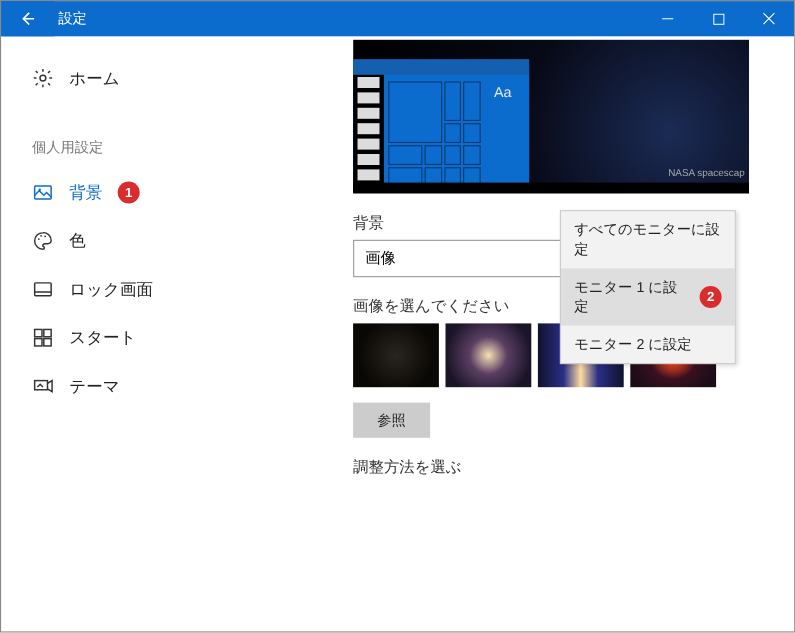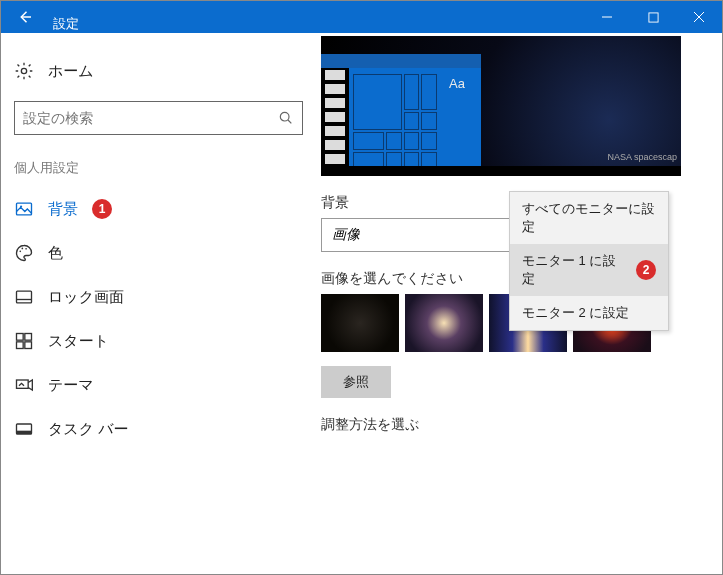--- a/index.html
+++ b/index.html
@@ -1,23 +1,23 @@
 <!DOCTYPE html>
 <html><head>
 <meta charset="utf-8">
 <style>
   * { box-sizing: border-box; margin: 0; padding: 0; font-family: "Yu Gothic UI", "Segoe UI", Meiryo, sans-serif; }
   body { width: 723px; height: 575px; background: #fff; overflow: hidden; position: relative; border: 1px solid #888; }
-  .titlebar { height: 32px; background: #0b6cce; color: #fff; display: flex; align-items: flex-end; }
+  .titlebar { height: 32px; background: #0b6cce; color: #fff; display: flex; align-items: center; }
   .titlebar .back { width: 48px; height: 32px; display:flex; align-items:center; justify-content:center; background:#0b6cce; }
   .titlebar .title { padding-left: 4px; font-size: 13px; flex: 1; }
   .titlebar .winbtn { width: 46px; height: 32px; display:flex; align-items:center; justify-content:center; }
   .titlebar svg { stroke:#fff; fill:none; }
   .content { display:flex; height: calc(100% - 32px); }
-  .sidebar { width: 320px; padding: 20px 10px 0 5px; }
+  .sidebar { width: 320px; padding: 20px 10px 0 20px; }
   .home-row { display:flex; align-items:center; gap:14px; padding: 8px 8px 20px 8px; }
   .home-row .icon { width:20px; height:20px; }
   .home-row .lbl { font-size:15px; color:#222; }
   .searchbox { display:flex; align-items:center; border:1px solid #666; height:34px; padding:0 8px; margin: 0 8px; }
   .searchbox input { flex:1; border:none; outline:none; font-size:14px; color:#666; background:transparent; }
   .section-title { color:#777; font-size:13px; padding: 24px 8px 10px 8px; }
   .nav-item { display:flex; align-items:center; gap:14px; padding:12px 8px; font-size:15px; color:#222; position:relative; }
   .nav-item.active { color:#0b6cce; }
   .nav-item .icon { width:20px; height:20px; display:flex; align-items:center; justify-content:center; }
   .badge { width:20px; height:20px; border-radius:50%; background:#d92c2c; color:#fff; font-size:12px; display:flex; align-items:center; justify-content:center; font-weight:bold; }
@@ -28,21 +28,21 @@
   .win .topbar { height:14px; background:#145fb0; display:flex; align-items:center; }
   .win .body { display:flex; height: calc(100% - 14px); }
   .win .left { width:28px; background:#000; display:flex; flex-direction:column; }
   .win .left div { height:10px; margin:2px 4px; background:#dcdcdc; border-radius:0; }
   .win .mid { flex:1; display:grid; grid-template-columns: 2fr 1fr 1fr 1fr; grid-template-rows: 2fr 1fr 1fr 1fr; gap:2px; padding:6px 4px 4px 4px; }
   .win .mid > div { border:1px solid #0a3a70; }
   .win .aa { width:40px; background:#0b6cce; color:#eaeaea; font-size:13px; padding:8px 0 0 8px; }
   .taskbar { position:absolute; bottom:0; left:0; right:0; height:10px; background:#000; }
   .preview-credit { position:absolute; right:4px; bottom:14px; color:#aaa; font-size:9px; }
   .label { font-size:14px; color:#333; margin: 18px 0 6px 0; }
-  .dropdown { width:280px; height:34px; border:1px solid #999; display:flex; align-items:center; padding:0 10px; justify-content:space-between; background:#fff; font-size:14px;font-style:italic; }
+  .dropdown { width:280px; height:34px; border:1px solid #999; display:flex; align-items:center; padding:0 10px; justify-content:space-between; background:#fff; font-size:14px; }
   .dropdown .chev svg { stroke:#555; }
   .thumbs { display:flex; gap:6px; margin-top:4px; }
   .thumb { width:78px; height:58px; background:#000; position:relative; overflow:hidden; }
   .t1 { background: radial-gradient(circle at 50% 50%, #2a2520 0%, #0a0804 70%); }
   .t2 { background: radial-gradient(circle at 50% 50%, #f7e0b5 0%, #5a3f63 35%, #1a1428 80%); }
   .t3 { background: linear-gradient(90deg, #10122c 0%, #2a2f88 30%, #ffdca0 50%, #2a2f88 70%, #10122c 100%); }
   .t4 { background: radial-gradient(circle at 50% 50%, #ffb060 0%, #d94020 18%, #3a1020 45%, #1a0d18 85%); }
   .browse-btn { margin-top:14px; width:70px; height:32px; background:#ccc; border:none; font-size:13px; color:#222; }
   .context-menu { position:absolute; left:508px; top:190px; width:160px; background:#f2f2f2; border:1px solid #ccc; box-shadow: 2px 2px 4px rgba(0,0,0,0.15); z-index:100; }
   .context-menu .mi { padding:8px 12px; font-size:13px; color:#222; display:flex; align-items:center; gap:8px; }
@@ -81,29 +81,20 @@
   <div class="sidebar">
     <div class="home-row">
       <span class="icon">
         <svg width="20" height="20" viewBox="0 0 24 24" fill="none" stroke="#333" stroke-width="1.6">
             <circle cx="12" cy="12" r="3.2"></circle>
             <path d="M12 2v3M12 19v3M4.2 4.2l2.1 2.1M17.7 17.7l2.1 2.1M2 12h3M19 12h3M4.2 19.8l2.1-2.1M17.7 6.3l2.1-2.1"></path>
           </svg>
       </span>
       <span class="lbl">ホーム</span>
     </div>
-    <div class="searchbox">
-      <input placeholder="設定の検索" style="">
-      <span>
-        <svg width="16" height="16" viewBox="0 0 24 24" fill="none" stroke="#666" stroke-width="1.8">
-            <circle cx="10" cy="10" r="6.5"></circle>
-            <path d="M20 20l-5-5"></path>
-          </svg>
-      </span>
-    </div>
     <div class="section-title">個人用設定</div>
 
     <div class="nav-item active">
       <span class="icon">
         <svg width="20" height="20" viewBox="0 0 24 24" fill="none" stroke="#0b6cce" stroke-width="1.6">
             <rect x="3" y="5" width="18" height="14" rx="1"></rect>
             <path d="M3 15l5-5 5 5 3-3 5 5"></path>
             <circle cx="8.5" cy="9" r="1.3" fill="#0b6cce" stroke="none"></circle>
           </svg>
       </span>
@@ -148,29 +139,20 @@
     <div class="nav-item">
       <span class="icon">
         <svg width="20" height="20" viewBox="0 0 24 24" fill="none" stroke="#333" stroke-width="1.6">
             <rect x="3" y="6" width="14" height="10"></rect>
             <path d="M17 9l5-3v12l-5-3M6 13l3-3 3 3"></path>
           </svg>
       </span>
       <span>テーマ</span>
     </div>
 
-    <div class="nav-item">
-      <span class="icon">
-        <svg width="20" height="20" viewBox="0 0 24 24" fill="none" stroke="#333" stroke-width="1.6">
-            <rect x="3" y="6" width="18" height="12" rx="1"></rect>
-            <rect x="3" y="14" width="18" height="4" fill="#333" stroke="none"></rect>
-          </svg>
-      </span>
-      <span>タスク バー</span>
-    </div>
   </div>
 
   <div class="main">
     <div class="preview">
       <div class="preview-bg"></div>
       <div class="win">
         <div class="topbar"></div>
         <div class="body">
           <div class="left">
               <div></div>

